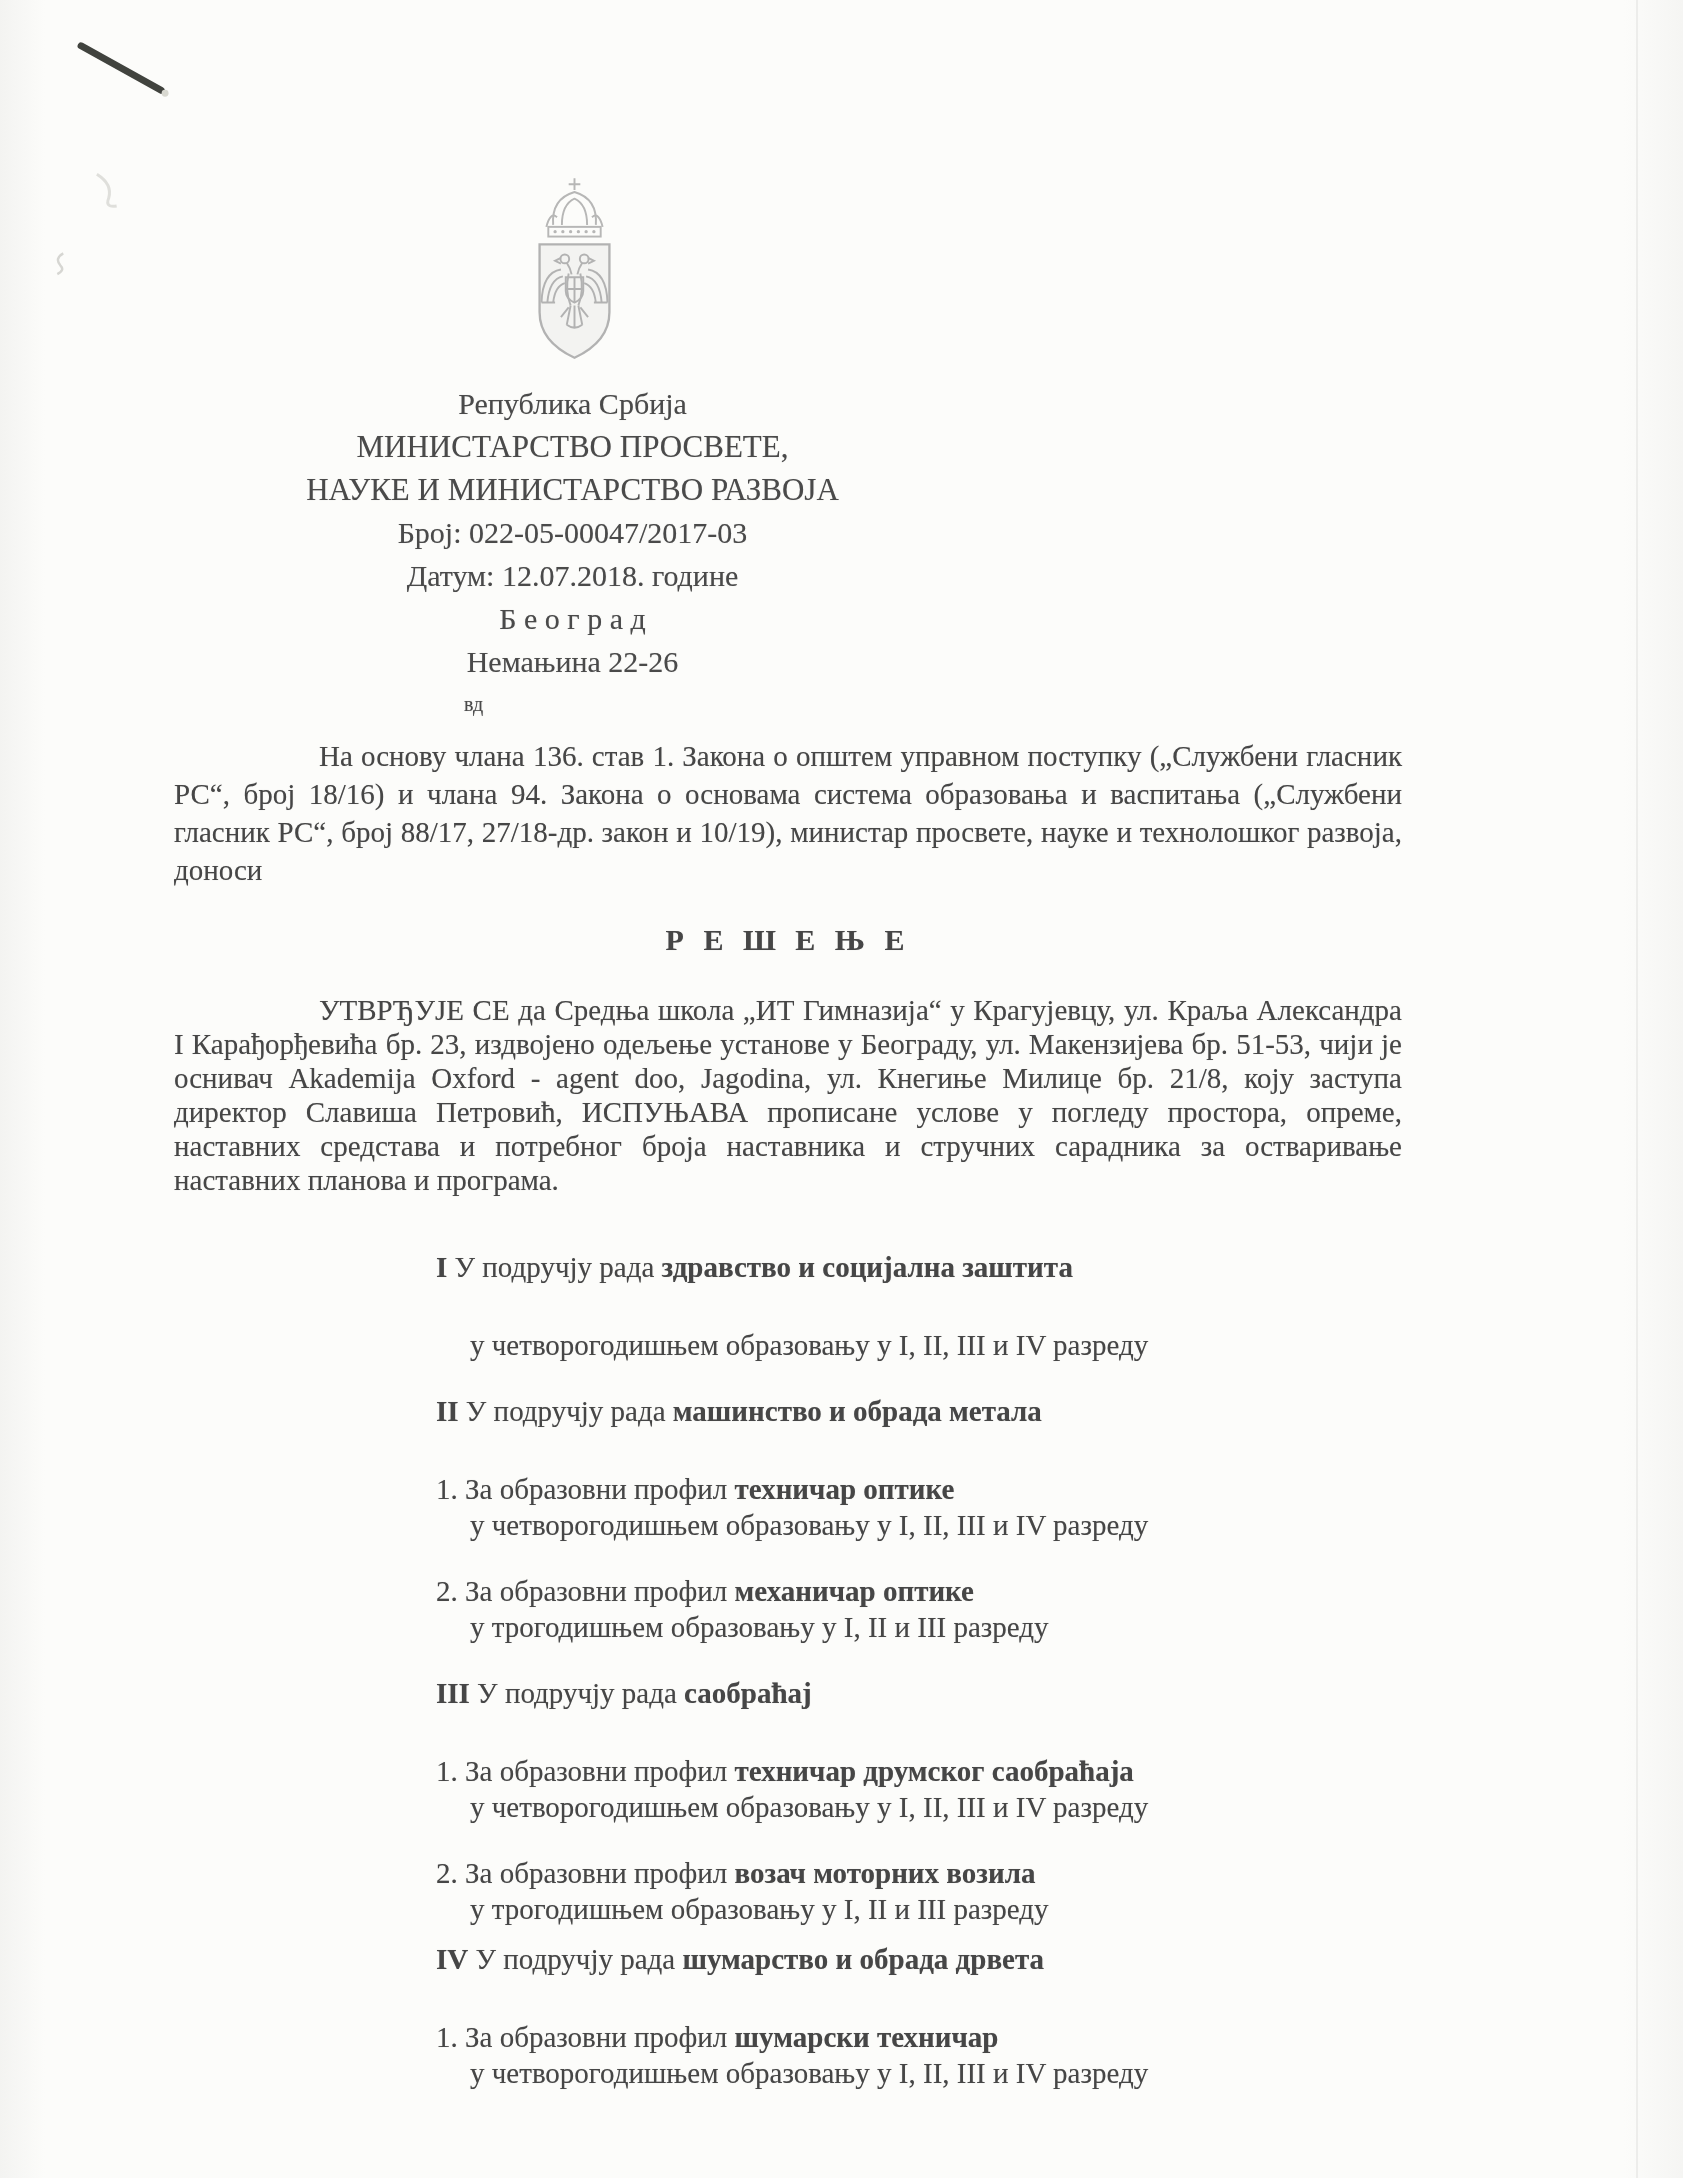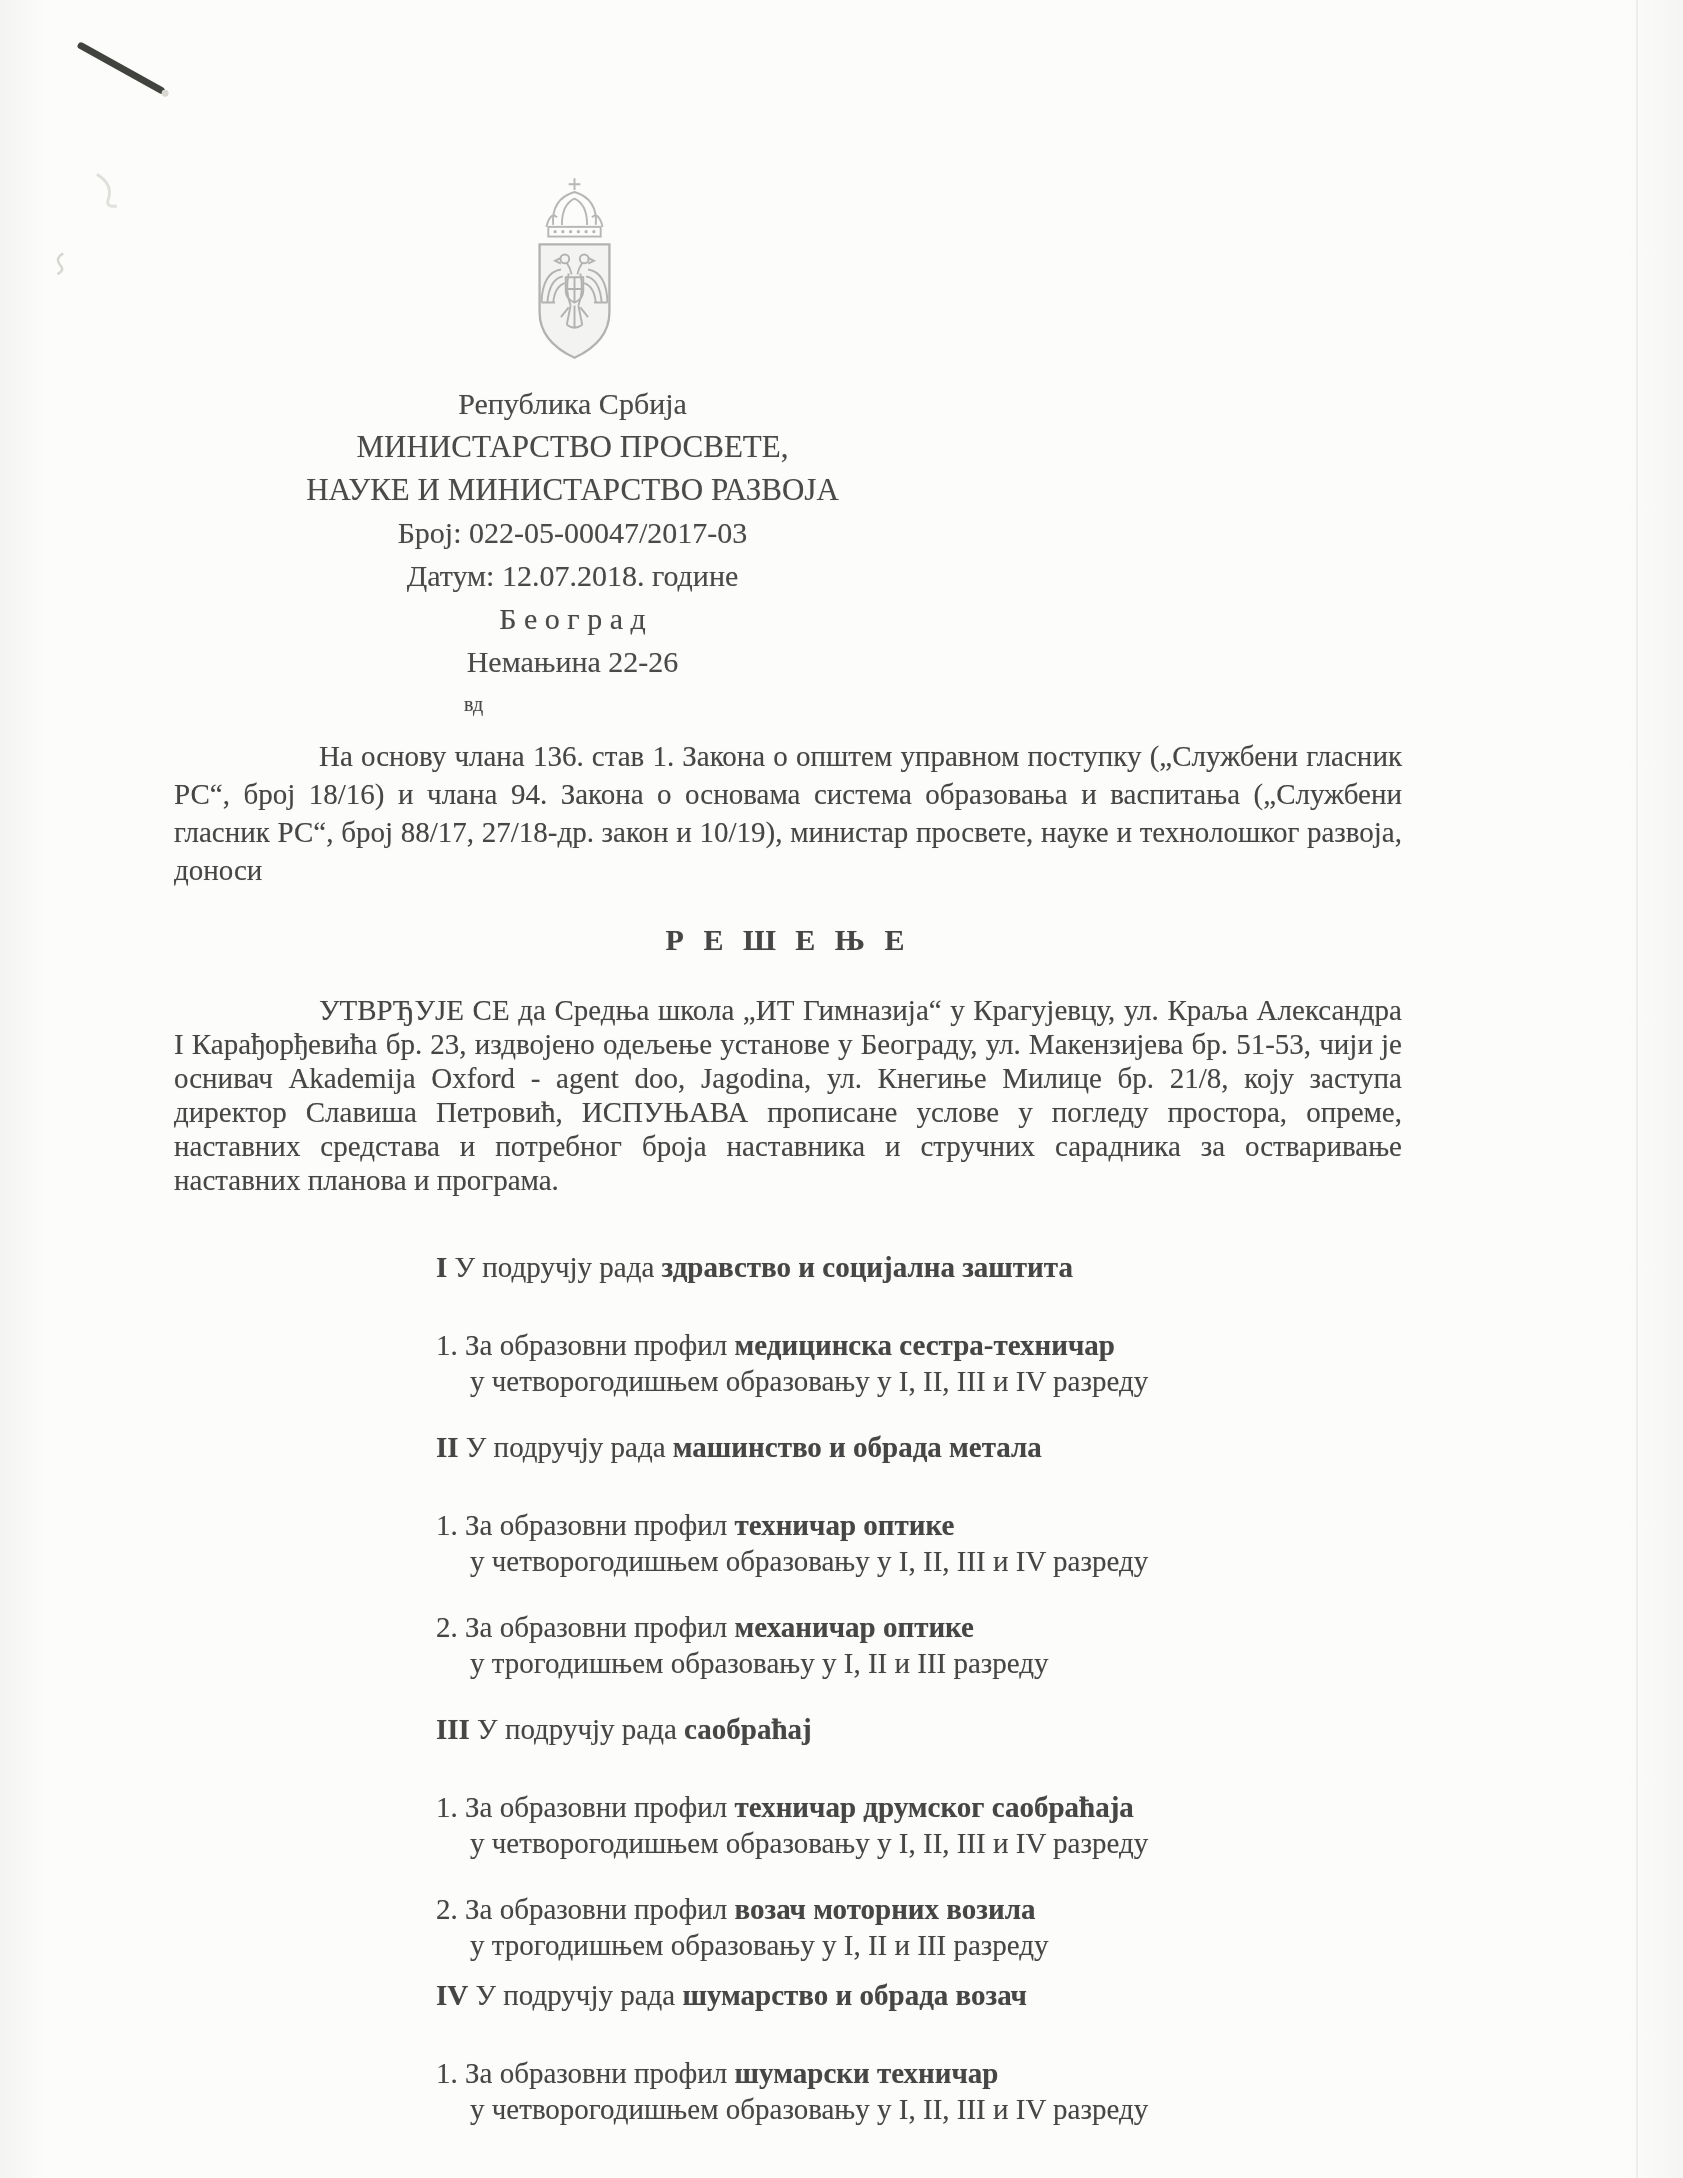--- a/index.html
+++ b/index.html
@@ -116,21 +116,20 @@
     <p class="para-indent preamble">На основу члана 136. став 1. Закона о општем управном поступку („Службени гласник РС“, број 18/16) и члана 94. Закона о основама система образовања и васпитања („Службени гласник РС“, број 88/17, 27/18-др. закон и 10/19), министар просвете, науке и технолошког развоја, доноси</p>
     <p class="decision-title">Р Е Ш Е Њ Е</p>
     <p class="para-indent statement">УТВРЂУЈЕ СЕ да Средња школа „ИТ Гимназија“ у Крагујевцу, ул. Краља Александра I Карађорђевића бр. 23, издвојено одељење установе у Београду, ул. Макензијева бр. 51-53, чији је оснивач Akademija Oxford - agent doo, Jagodina, ул. Кнегиње Милице бр. 21/8, коју заступа директор Славиша Петровић, ИСПУЊАВА прописане услове у погледу простора, опреме, наставних средстава и потребног броја наставника и стручних сарадника за остваривање наставних планова и програма.</p>
   </div>
 
   <div class="sections">
 
     <p class="sec-head"><b>I</b> <span>У подручју рада</span> <b>здравство и социјална заштита</b></p>
 
     <div class="profile">
-      <p class="p-line"><span>1.</span> <span>За образовни профил</span> <b>медицинска сестра-техничар</b></p>
       <p class="p-dur">у четворогодишњем образовању у I, II, III и IV разреду</p>
     </div>
 
     <p class="sec-head"><b>II</b> <span>У подручју рада</span> <b>машинство и обрада метала</b></p>
 
     <div class="profile">
       <p class="p-line"><span>1.</span> <span>За образовни профил</span> <b>техничар оптике</b></p>
       <p class="p-dur">у четворогодишњем образовању у I, II, III и IV разреду</p>
     </div>
 
@@ -144,21 +143,21 @@
     <div class="profile">
       <p class="p-line"><span>1.</span> <span>За образовни профил</span> <b>техничар друмског саобраћаја</b></p>
       <p class="p-dur">у четворогодишњем образовању у I, II, III и IV разреду</p>
     </div>
 
     <div class="profile tight">
       <p class="p-line"><span>2.</span> <span>За образовни профил</span> <b>возач моторних возила</b></p>
       <p class="p-dur">у трогодишњем образовању у I, II и III разреду</p>
     </div>
 
-    <p class="sec-head"><b>IV</b> <span>У подручју рада</span> <b>шумарство и обрада возач</b></p>
+    <p class="sec-head"><b>IV</b> <span>У подручју рада</span> <b>шумарство и обрада дрвета</b></p>
 
     <div class="profile">
       <p class="p-line"><span>1.</span> <span>За образовни профил</span> <b>шумарски техничар</b></p>
       <p class="p-dur">у четворогодишњем образовању у I, II, III и IV разреду</p>
     </div>
 
   </div>
 </div>
 
 

